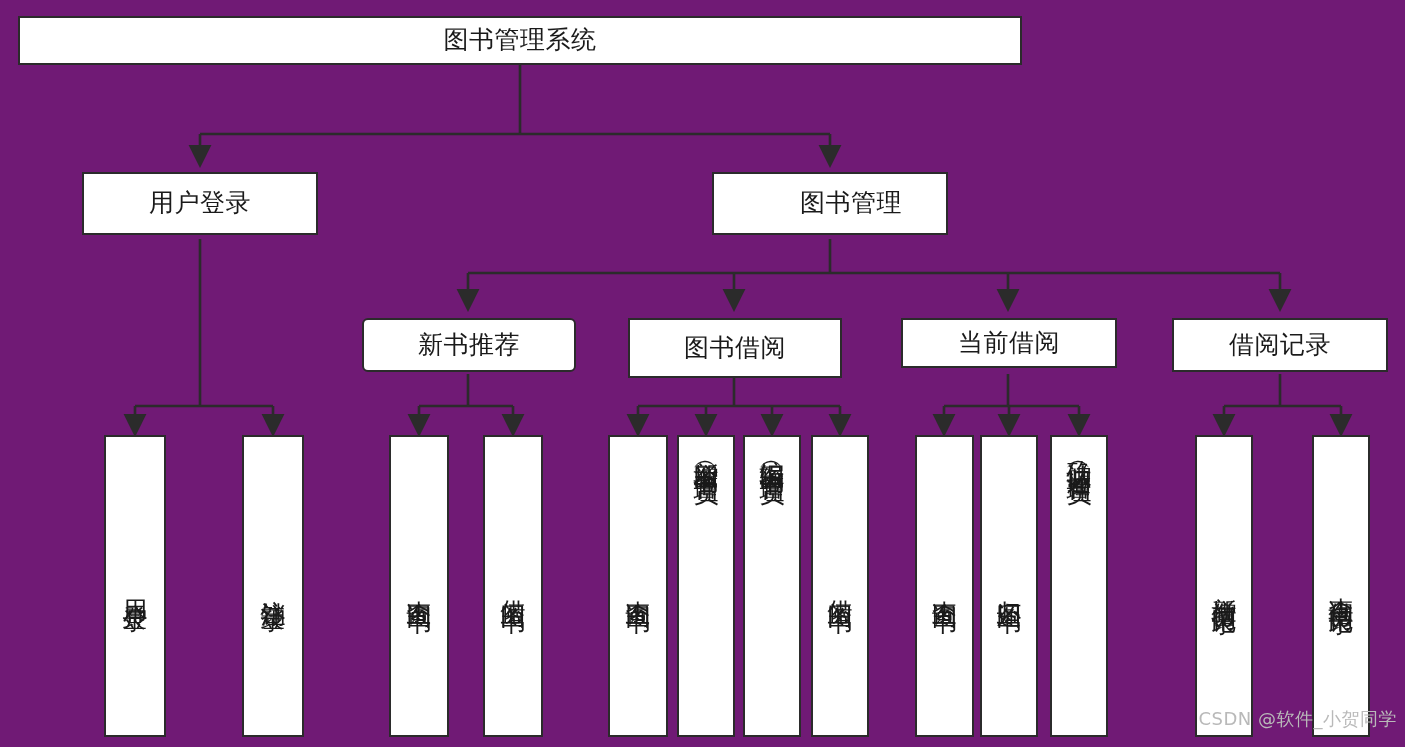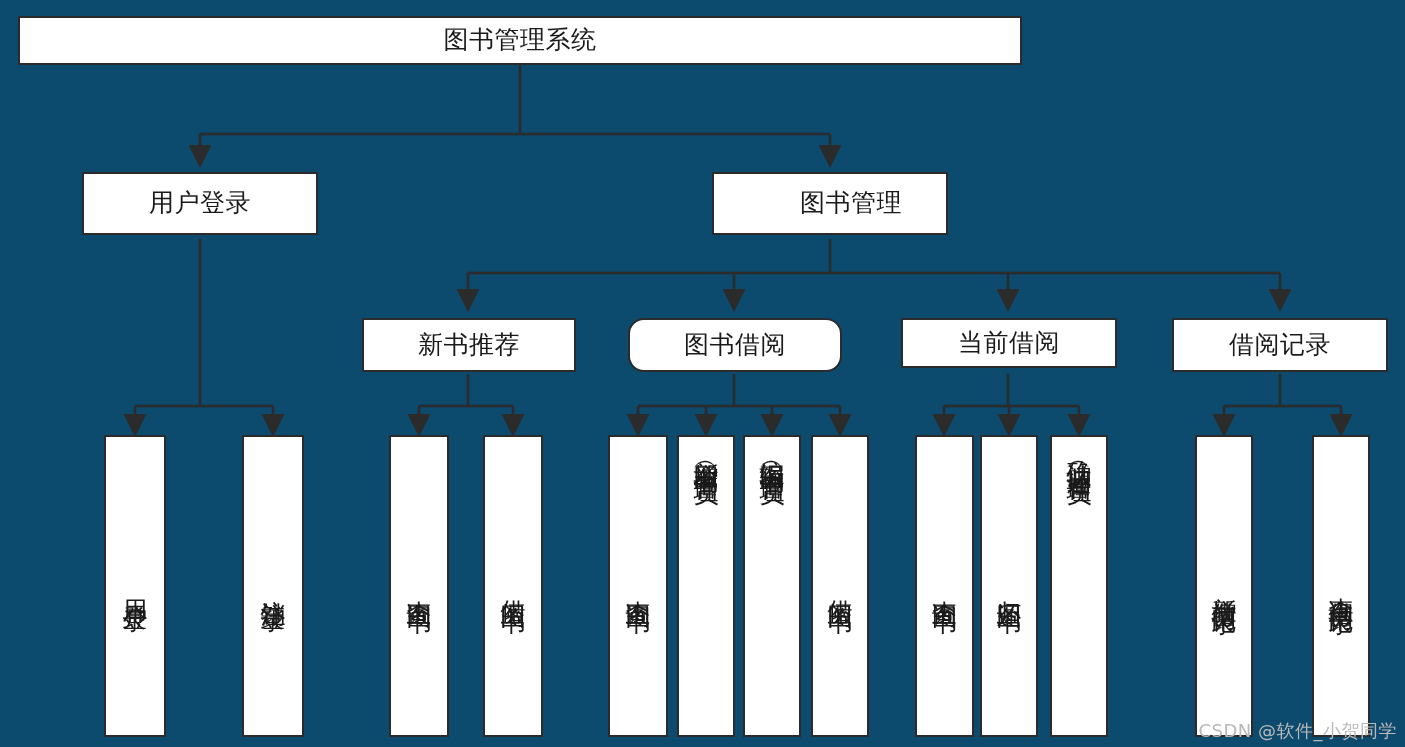--- a/index.html
+++ b/index.html
@@ -10,21 +10,21 @@
   body {
     width: 1405px;
     height: 747px;
     font-family: "DejaVu Sans", "Liberation Sans", sans-serif;
     overflow: hidden;
   }
   #diagram-root {
     position: relative;
     width: 1405px;
     height: 747px;
-    background: #0c4a6e;
+    background: #701a75;
   }
   svg.canvas {
     position: absolute;
     left: 0;
     top: 0;
     width: 1405px;
     height: 747px;
   }
   .node-box {
     position: absolute;
@@ -61,21 +61,21 @@
     line-height: 1;
     white-space: nowrap;
   }
   .node-box.vertical.centered {
     align-items: center;
     padding-top: 0;
   }
   .watermark {
     position: absolute;
     right: 8px;
-    bottom: 4px;
+    bottom: 16px;
     font-size: 18px;
     color: #b9b9b9;
     white-space: nowrap;
     letter-spacing: 0.5px;
   }
 </style>
 </head>
 <body>
 
 <div id="diagram-root">
@@ -139,24 +139,24 @@
     <span class="node-label">图书管理系统</span>
   </div>
 
   <div class="node-box horizontal" style="left:82px; top:172px; width:236px; height:63px;">
     <span class="node-label">用户登录</span>
   </div>
   <div class="node-box horizontal" style="left:712px; top:172px; width:236px; height:63px;padding-left:42px;">
     <span class="node-label">图书管理</span>
   </div>
 
-  <div class="node-box horizontal" style="left:362px; top:318px; width:214px; height:54px;">
+  <div class="node-box horizontal" style="left:362px; top:318px; width:214px; height:54px;border-radius:6px;">
     <span class="node-label">新书推荐</span>
   </div>
-  <div class="node-box horizontal" style="left:628px; top:318px; width:214px; height:54px;border-radius:16px;">
+  <div class="node-box horizontal" style="left:628px; top:318px; width:214px; height:60px;">
     <span class="node-label">图书借阅</span>
   </div>
   <div class="node-box horizontal" style="left:901px; top:318px; width:216px; height:50px;">
     <span class="node-label">当前借阅</span>
   </div>
   <div class="node-box horizontal" style="left:1172px; top:318px; width:216px; height:54px;text-align:center;">
     <span class="node-label">借阅记录</span>
   </div>
 
   <div class="node-box vertical centered" style="left:104px; top:435px; width:62px; height:302px;">

